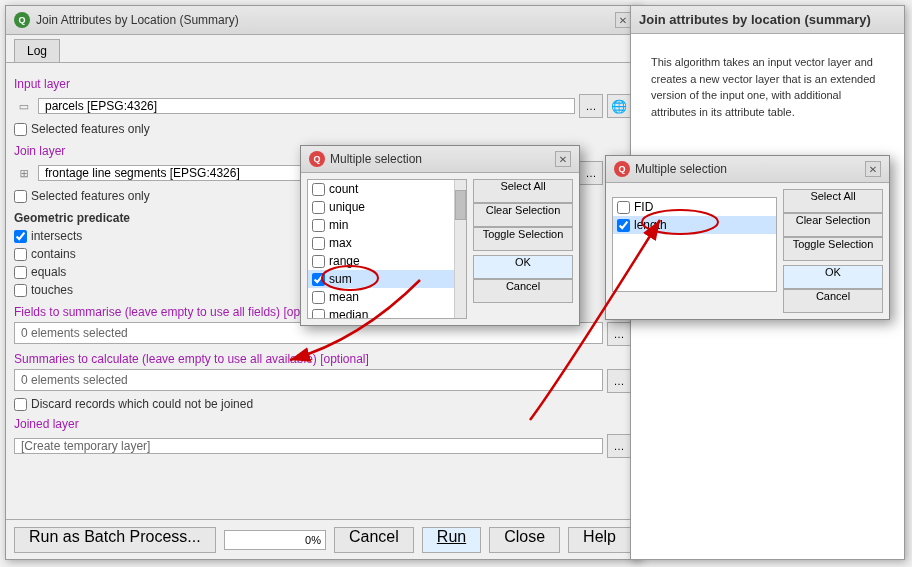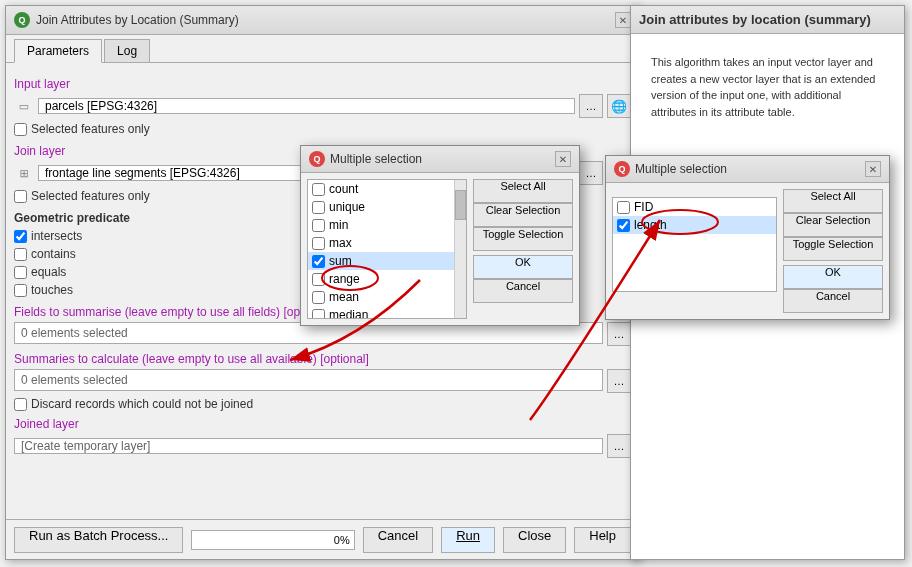--- a/index.html
+++ b/index.html
@@ -199,21 +199,21 @@
       transform: translateY(-50%);
       font-size: 11px;
     }
 
     .btn {
       height: 26px;
       padding: 0 14px;
       border: 1px solid #aaa;
       background: #e8e8e8;
       cursor: pointer;
-      font-size: 13px;
+      font-size: 16px;
     }
     .btn.primary { background: #e0f0ff; text-decoration: underline; }
 
     
     .right-panel {
       position: absolute;
       top: 5px;
       left: 630px;
       width: 275px;
       height: 555px;
@@ -376,21 +376,20 @@
     <div class="window-title-left">
       <div class="qgis-icon">
         <span>Q</span>
       </div>
       <span class="window-title-text">Join Attributes by Location (Summary)</span>
     </div>
     <div class="close-btn">✕</div>
   </div>
 
   <div class="tabs-bar">
-    <div class="tab active">Parameters</div>
     <div class="tab">Log</div>
   </div>
 
   <div class="main-content">
 
     <div class="section-label">Input layer</div>
     <div class="input-row">
       <div style="width:20px;height:20px;display:flex;align-items:center;justify-content:center;color:#888;font-size:11px;">▭</div>
       <input class="text-input" type="text" style="flex: 1 1 0%;" value="parcels [EPSG:4326]">
       <div class="icon-btn">…</div>
@@ -511,27 +510,27 @@
           <span>unique</span>
       </div>
       <div class="dialog-list-item">
         <input type="checkbox" style="">
           <span>min</span>
       </div>
       <div class="dialog-list-item">
         <input type="checkbox" style="">
           <span>max</span>
       </div>
+      <div class="dialog-list-item">
+        <input type="checkbox" style="">
+          <span>range</span>
+      </div>
       <div class="dialog-list-item" style="background:#cce4ff;">
         <input type="checkbox" checked="" style="">
           <span>sum</span>
-      </div>
-      <div class="dialog-list-item">
-        <input type="checkbox" style="">
-          <span>range</span>
       </div>
       <div class="dialog-list-item">
         <input type="checkbox" style="">
           <span>mean</span>
       </div>
       <div class="dialog-list-item">
         <input type="checkbox" style="">
           <span>median</span>
       </div>
       <div class="scroll-indicator">

